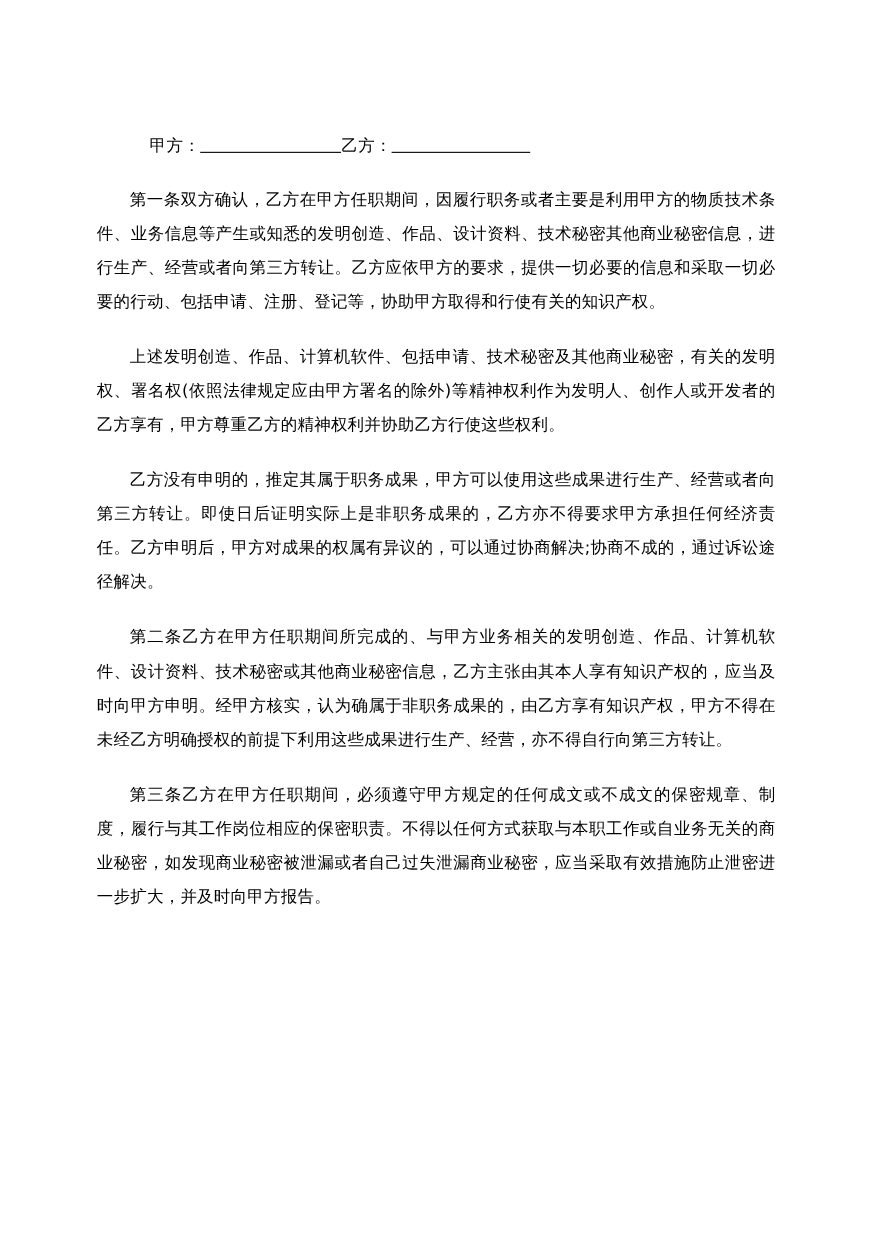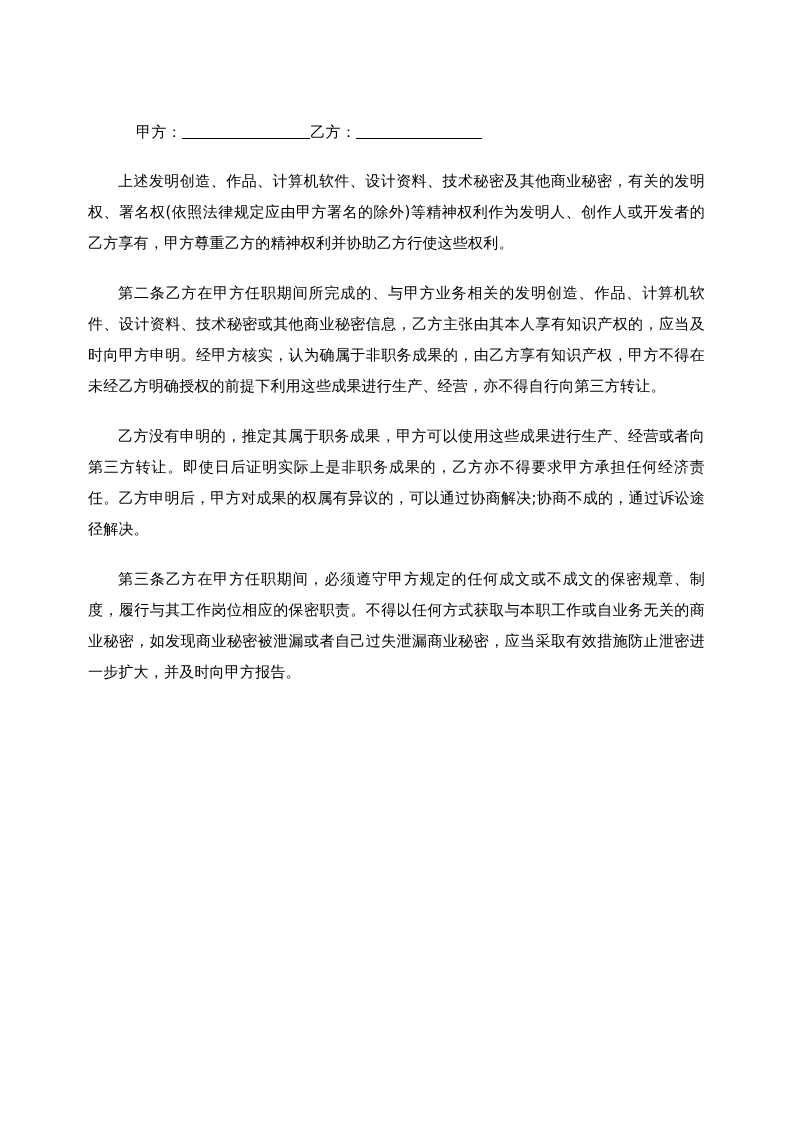--- a/index.html
+++ b/index.html
@@ -51,18 +51,19 @@
     margin-bottom: 0;
   }
 </style>
 </head>
 <body>
 
 <div class="page">
 
   <div class="signature-line"><span>甲方：</span><span class="sig-underline"></span><span>乙方：</span><span class="sig-underline second"></span></div>
 
-  <p class="para">上述发明创造、作品、计算机软件、设计资料、技术秘密及其他商业秘密，有关的发明权、署名权(依照法律规定应由甲方署名的除外)等精神权利作为发明人、创作人或开发者的乙方享有，甲方尊重乙方的精神权利并协助乙方行使这些权利。</p>
+  <p class="para">第一条双方确认，乙方在甲方任职期间，因履行职务或者主要是利用甲方的物质技术条件、业务信息等产生或知悉的发明创造、作品、设计资料、技术秘密其他商业秘密信息，进行生产、经营或者向第三方转让。乙方应依甲方的要求，提供一切必要的信息和采取一切必要的行动、包括申请、注册、登记等，协助甲方取得和行使有关的知识产权。</p>
+  <p class="para">上述发明创造、作品、计算机软件、包括申请、技术秘密及其他商业秘密，有关的发明权、署名权(依照法律规定应由甲方署名的除外)等精神权利作为发明人、创作人或开发者的乙方享有，甲方尊重乙方的精神权利并协助乙方行使这些权利。</p>
+  <p class="para">乙方没有申明的，推定其属于职务成果，甲方可以使用这些成果进行生产、经营或者向第三方转让。即使日后证明实际上是非职务成果的，乙方亦不得要求甲方承担任何经济责任。乙方申明后，甲方对成果的权属有异议的，可以通过协商解决;协商不成的，通过诉讼途径解决。</p>
   <p class="para">第二条乙方在甲方任职期间所完成的、与甲方业务相关的发明创造、作品、计算机软件、设计资料、技术秘密或其他商业秘密信息，乙方主张由其本人享有知识产权的，应当及时向甲方申明。经甲方核实，认为确属于非职务成果的，由乙方享有知识产权，甲方不得在未经乙方明确授权的前提下利用这些成果进行生产、经营，亦不得自行向第三方转让。</p>
-  <p class="para">乙方没有申明的，推定其属于职务成果，甲方可以使用这些成果进行生产、经营或者向第三方转让。即使日后证明实际上是非职务成果的，乙方亦不得要求甲方承担任何经济责任。乙方申明后，甲方对成果的权属有异议的，可以通过协商解决;协商不成的，通过诉讼途径解决。</p>
   <p class="para">第三条乙方在甲方任职期间，必须遵守甲方规定的任何成文或不成文的保密规章、制度，履行与其工作岗位相应的保密职责。不得以任何方式获取与本职工作或自业务无关的商业秘密，如发现商业秘密被泄漏或者自己过失泄漏商业秘密，应当采取有效措施防止泄密进一步扩大，并及时向甲方报告。</p>
 
 </div>
 
 </body></html>

